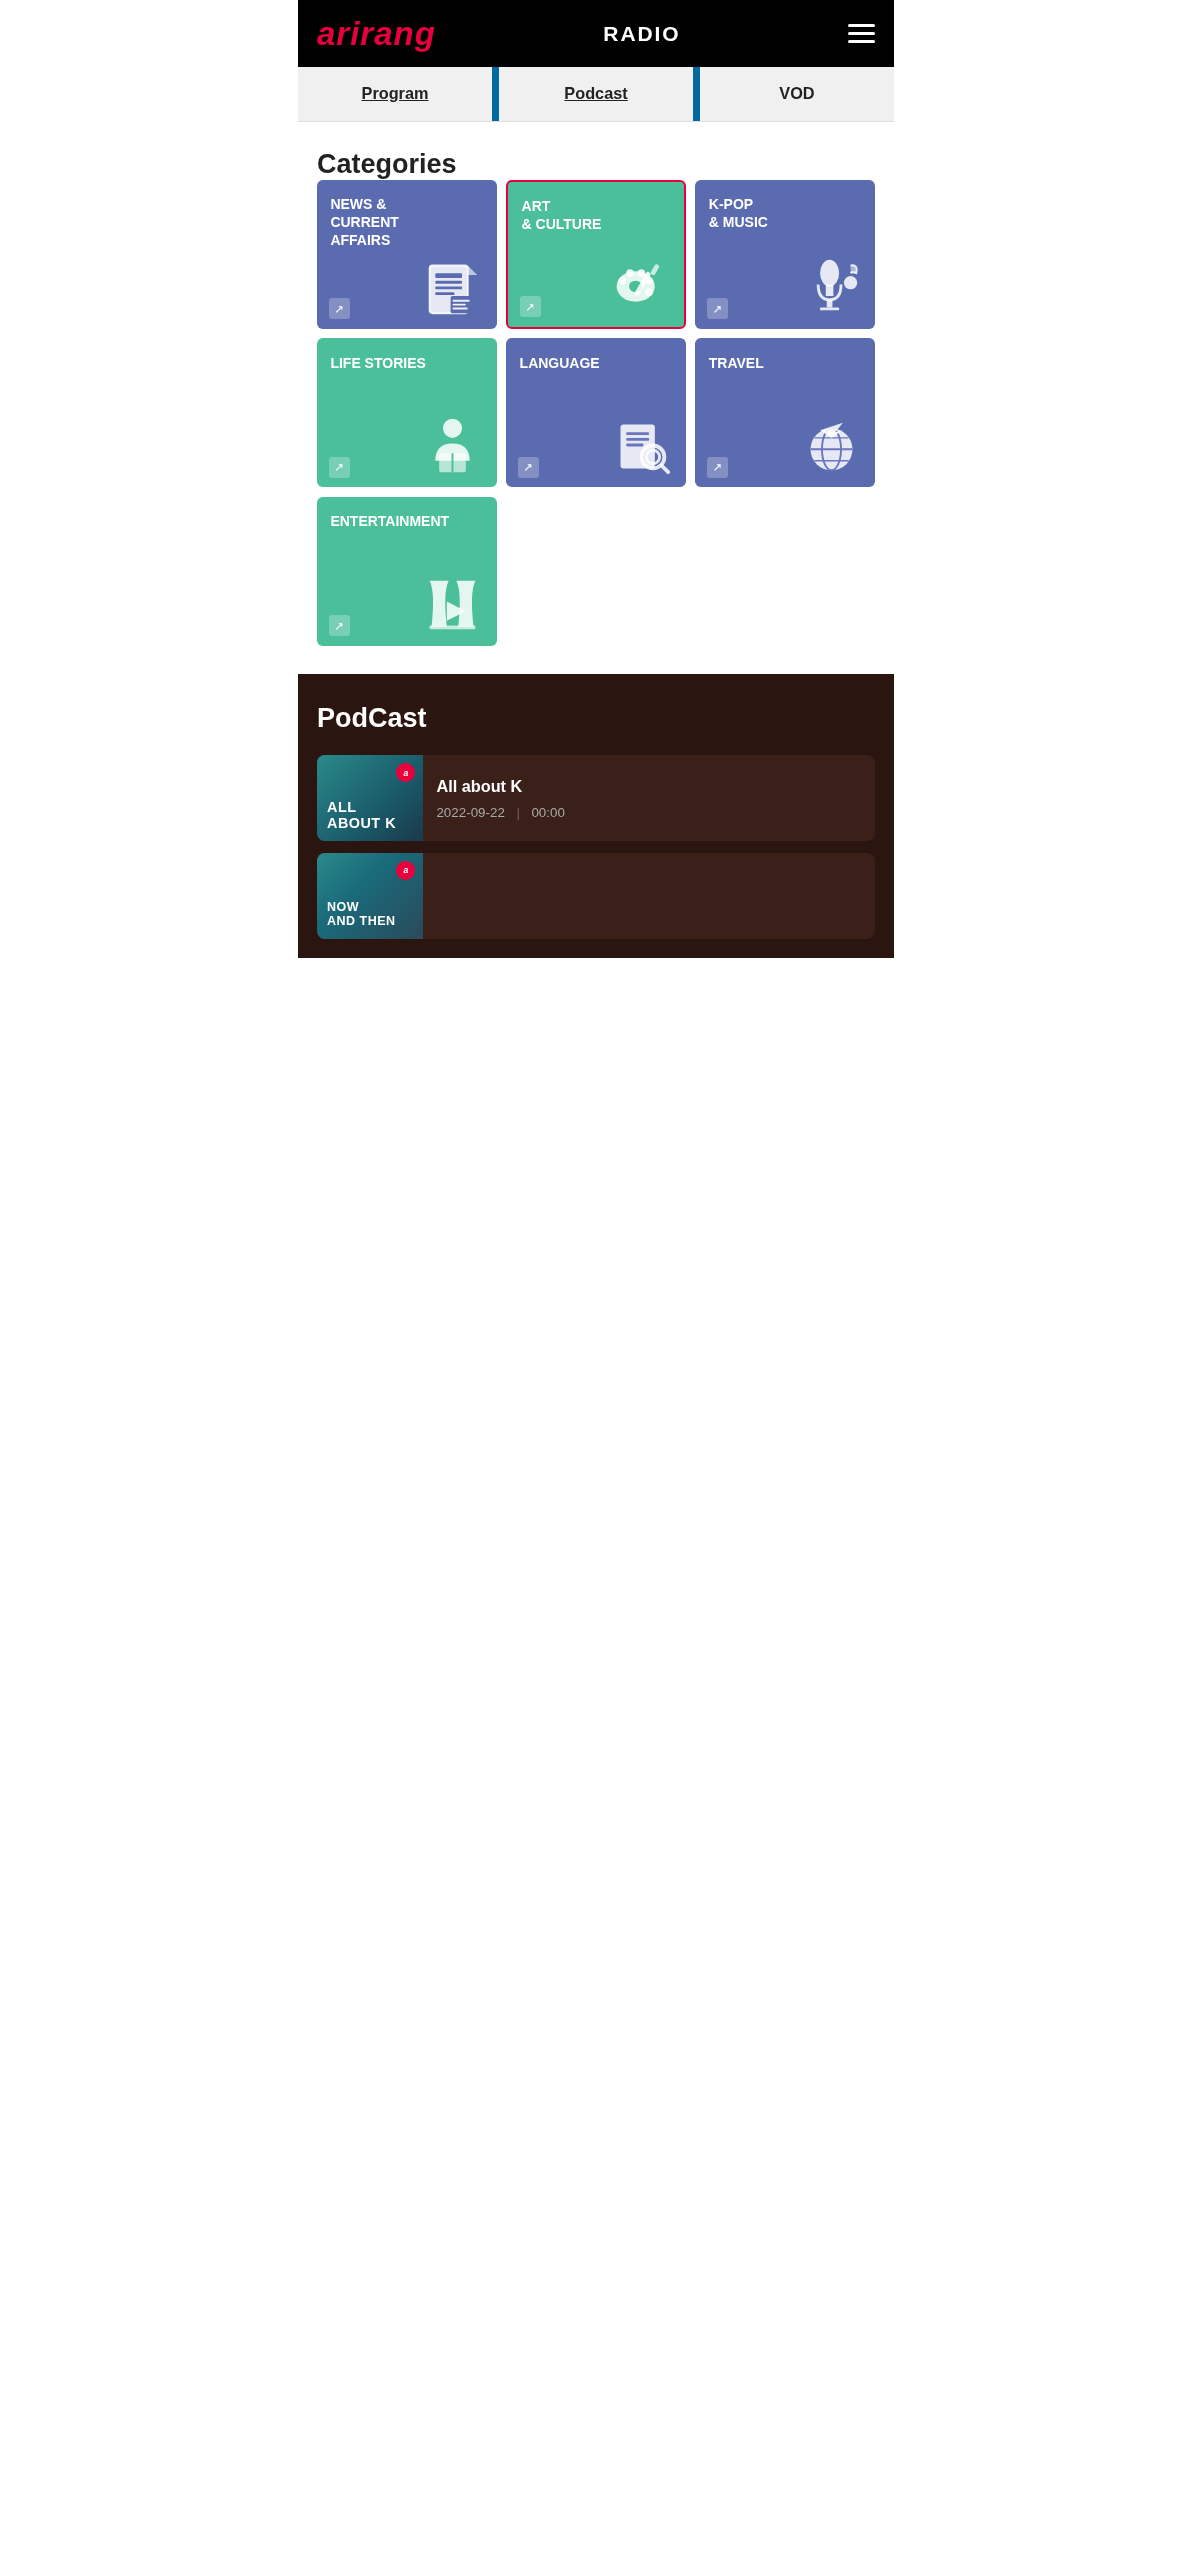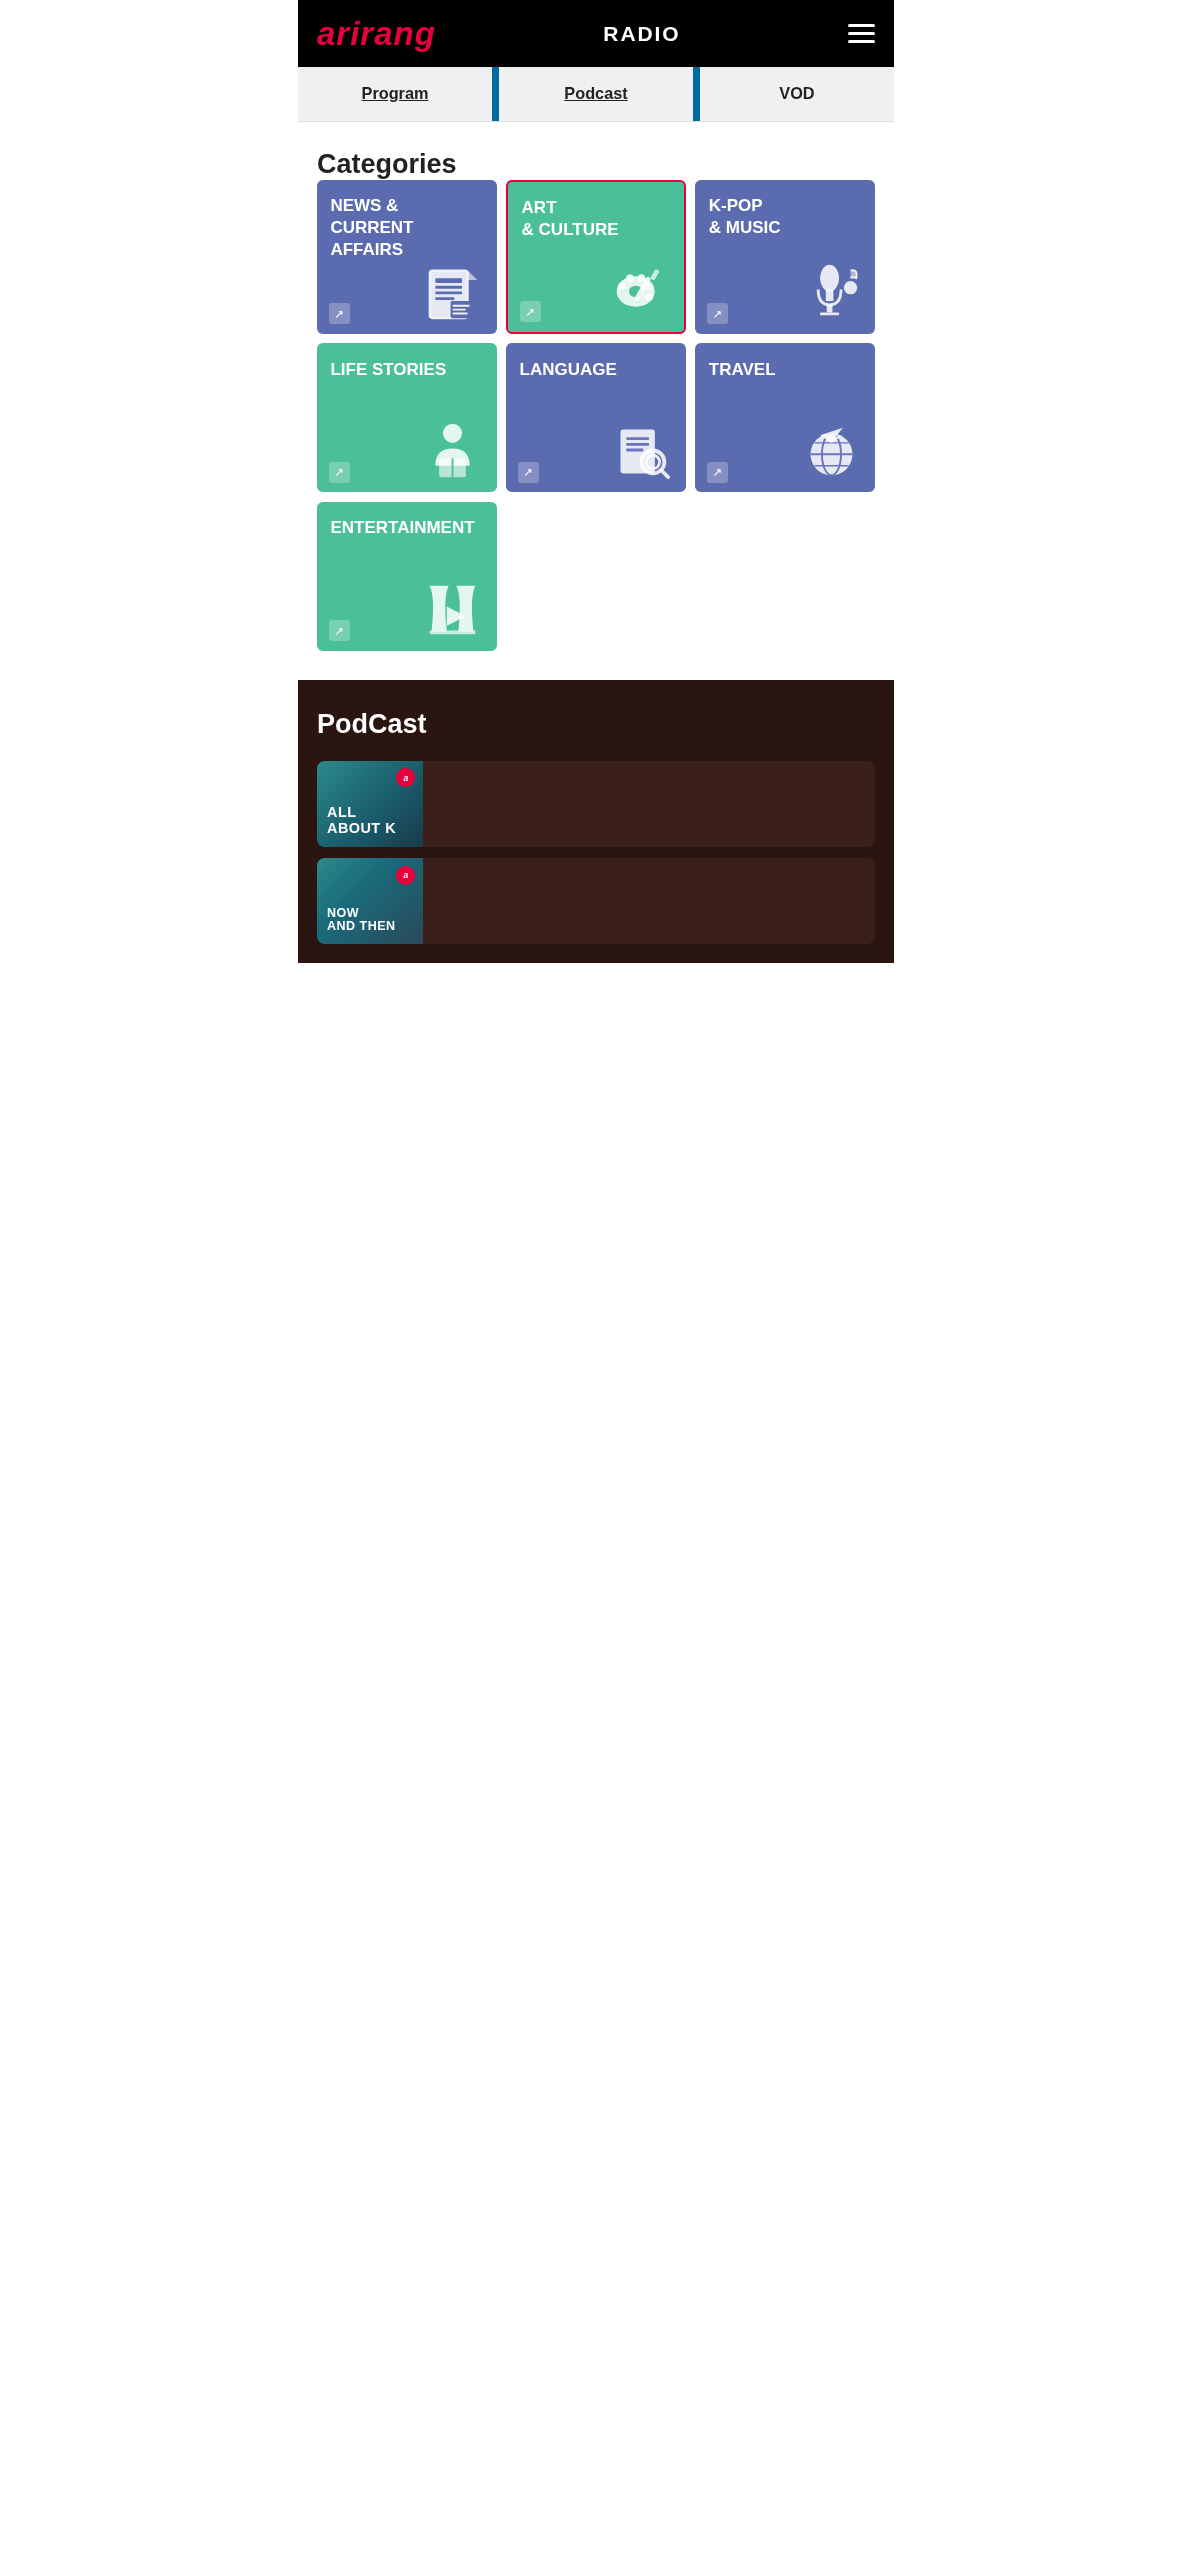--- a/index.html
+++ b/index.html
@@ -93,21 +93,21 @@
       padding: 15.4px 13.4px 11.5px 13.4px;
       position: relative;
       cursor: pointer;
       min-height: 149px;
       display: flex;
       flex-direction: column;
       justify-content: space-between;
       overflow: hidden;
     }
     .category-card-label {
-      font-size: 17px;
+      font-size: 14px;
       font-weight: bold;
       color: #fff;
       line-height: 1.3;
       z-index: 1;
     }
     .category-card-icon {
       display: flex;
       justify-content: flex-end;
       align-items: flex-end;
       z-index: 1;
@@ -389,20 +389,28 @@
 <section class="podcast-section">
   <h2 class="podcast-title">PodCast</h2>
 
   <div class="podcast-list">
 
     <div class="podcast-item">
       <div class="podcast-thumb thumb-allaboutk">
         <div class="arirang-badge">a</div>
         <div class="podcast-thumb-bg thumb-allaboutk" style="font-size:14.4px;letter-spacing:0.5px;">ALL<br>ABOUT K</div>
       </div>
+      <div class="podcast-info">
+        <div class="podcast-name">All about K</div>
+        <div class="podcast-meta">
+          <span>2022-09-22</span>
+          <span class="podcast-meta-divider">|</span>
+          <span>00:00</span>
+        </div>
+      </div>
     </div>
 
     <div class="podcast-item">
       <div class="podcast-thumb thumb-nowandthen">
         <div class="arirang-badge">a</div>
         <div class="podcast-thumb-bg thumb-nowandthen" style="font-size:12.5px;letter-spacing:0.5px;">NOW<br>AND THEN</div>
       </div>
     </div>
 
   </div>

